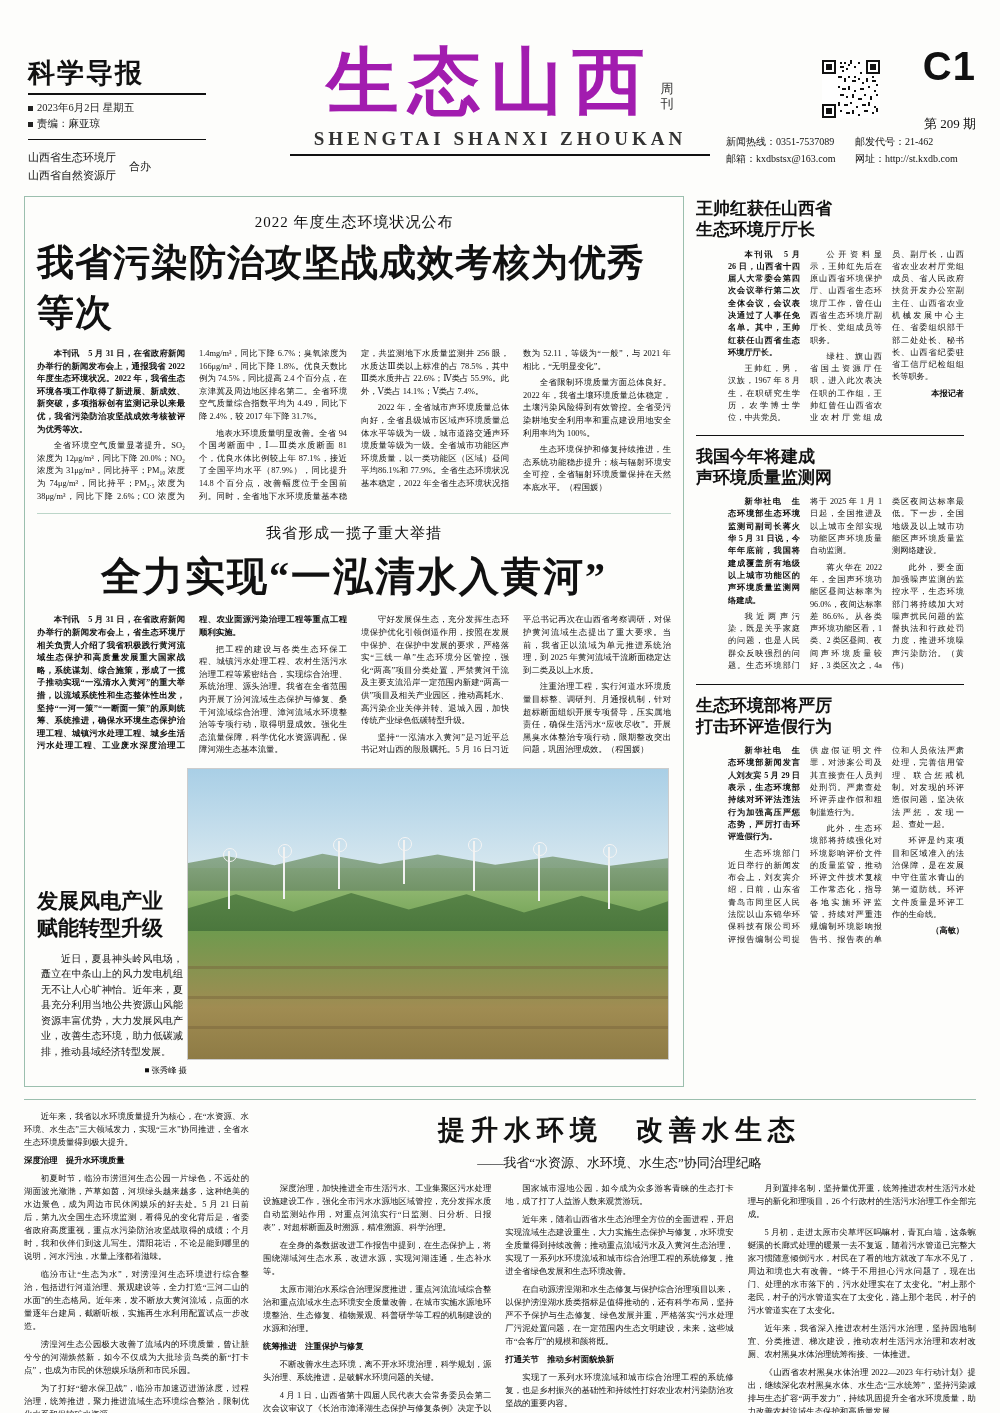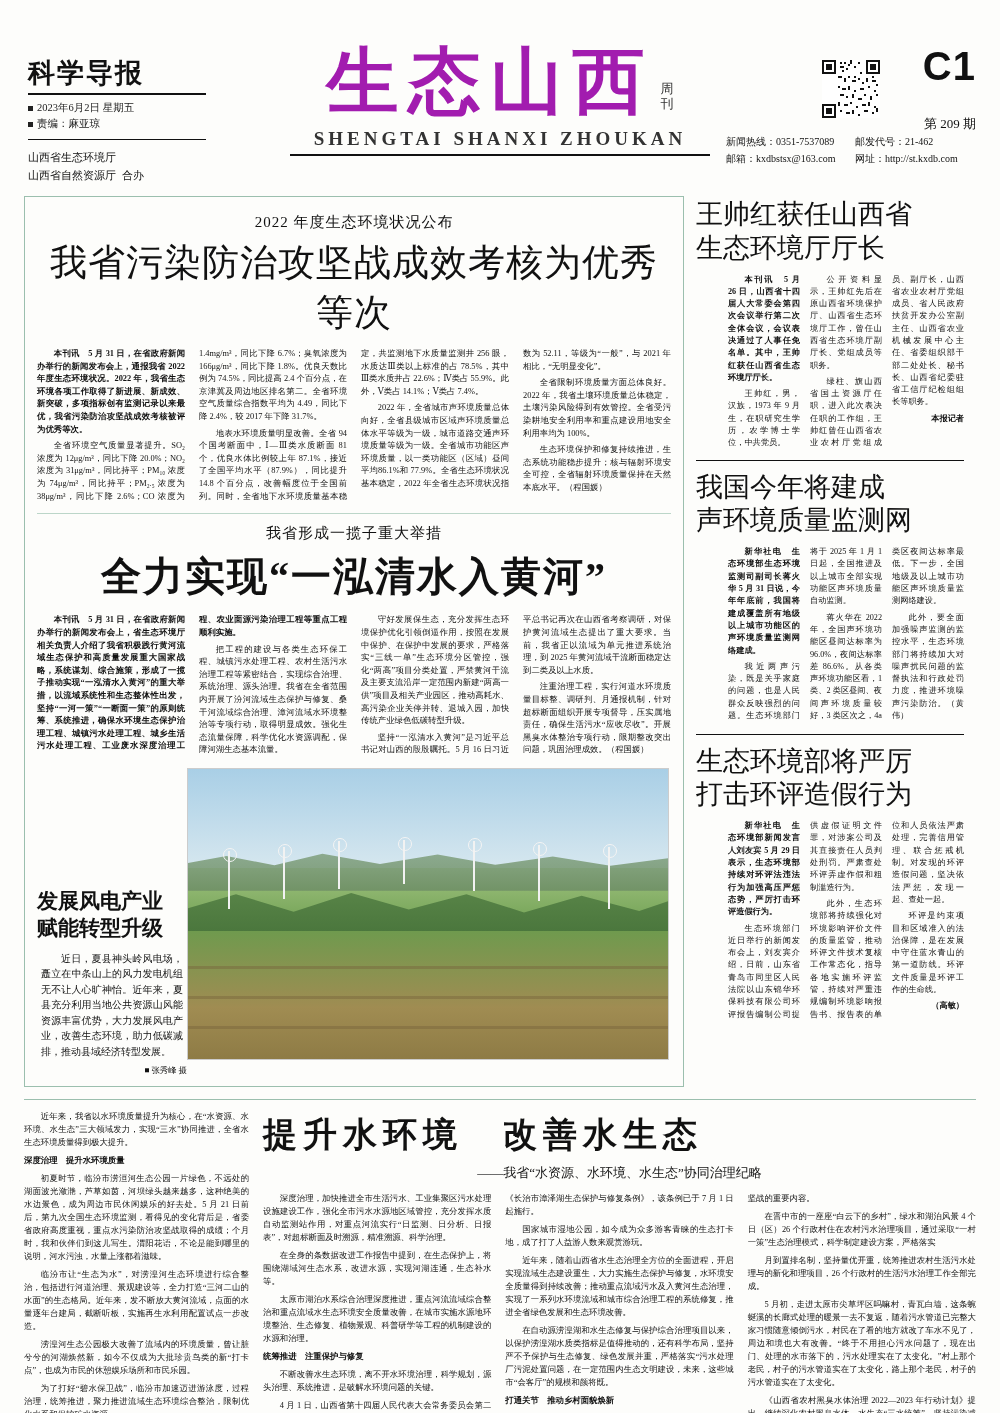--- a/index.html
+++ b/index.html
@@ -14,21 +14,21 @@
   .masthead{position:relative;height:185px;}
   .mh-left{position:absolute;left:28px;top:60px;width:200px;}
   .paper-logo{
     font-family:"Liberation Serif",serif;font-weight:bold;font-size:27px;
     letter-spacing:2px;color:#111;line-height:1;
   }
   .mh-rule{border-top:2px solid #111;margin:6px 0 5px 0;width:178px;}
   .mh-line{font-size:10.5px;color:#222;line-height:1.55;display:flex;align-items:center;gap:4px;}
   .sq{display:inline-block;width:5px;height:5px;background:#222;}
   .mh-rule2{border-top:1px solid #111;margin:6px 0 8px 0;width:178px;}
-  .mh-org{font-size:11px;line-height:1.65;display:flex;align-items:flex-end;gap:6px;}
+  .mh-org{font-size:11px;line-height:1.65;display:flex;align-items:center;gap:13px;}
   .mh-org .orgs{display:flex;flex-direction:column;}
   .mh-org .joint{font-size:11px;}
 
   .mh-center{position:absolute;left:280px;top:46px;width:440px;text-align:center;}
   .title-cn{
     font-family:"Liberation Serif","DejaVu Serif",serif;
     font-size:72px;font-weight:bold;color:#a21caf;letter-spacing:10px;
     line-height:1;white-space:nowrap;display:inline-block;
   }
   .title-side{
@@ -50,35 +50,35 @@
   .qr canvas,.qr .qrbox{width:58px;height:58px;}
 
   
   .content{position:absolute;left:24px;right:24px;top:196px;}
   .topwrap{display:flex;gap:12px;}
   .leftcol{width:660px;border:1px solid #9bbfae;padding:10px 12px 10px 12px;box-sizing:border-box;}
   .rightcol{width:268px;}
 
   .head-sub{text-align:center;font-size:15px;letter-spacing:1px;margin:6px 0 2px;}
   .head-main{
-    text-align:center;font-size:37px;font-weight:normal;letter-spacing:1px;
+    font-size:37px;font-weight:bold;letter-spacing:1px;
     margin:6px 0 10px;font-family:"Liberation Serif",serif;
   }
   .head-main2{
     text-align:center;font-size:40px;font-weight:bold;letter-spacing:2px;
     margin:6px 0 10px;
   }
   .divline{border-top:1px solid #bcd6c9;margin:10px 0;}
 
   .cols4{column-count:4;column-gap:14px;column-rule:0;font-size:8.4px;line-height:1.5;text-align:justify;}
   .cols4 p,.cols3 p{margin:0 0 4px;text-indent:2em;}
   .lead{font-weight:bold;}
 
   
-  .r-title{font-size:27px;font-weight:normal;line-height:1.25;margin:2px 0 8px;}
+  .r-title{font-size:17px;font-weight:bold;line-height:1.25;margin:2px 0 8px;}
   .r-body{column-count:3;column-gap:10px;font-size:8.2px;line-height:1.5;text-align:justify;margin-left:32px;}
   .r-body p{margin:0 0 4px;text-indent:2em;}
   .r-sep{border-top:1px solid #111;margin:10px 0 10px;}
   .r-sign{text-align:right;font-weight:bold;}
 
   
   .photowrap{display:flex;margin-top:10px;align-items:flex-start;}
   .photo-left{width:150px;padding-top:120px;}
   .photo-title{font-size:21px;font-weight:bold;line-height:1.3;margin-bottom:8px;}
   .photo-text{font-size:10px;line-height:1.55;text-align:justify;text-indent:2em;margin:4px;}
@@ -103,21 +103,21 @@
     border-radius:50%;border:1px solid #f4f4f4;}
   .ph-cap{position:absolute;right:6px;bottom:4px;font-size:8px;color:#fff;text-shadow:0 0 3px #000;}
 
   
   .bottom{margin-top:12px;border-top:1px solid #9bbfae;padding-top:10px;}
   .bot-grid{display:flex;gap:14px;}
   .bot-left{width:225px;font-size:8.4px;line-height:1.55;text-align:justify;}
   .bot-left p{margin:0 0 5px;text-indent:2em;}
   .bot-sub{font-weight:bold;text-indent:0 !important;margin-top:6px;}
   .bot-center{flex:1;}
-  .bot-title{font-size:34px;font-weight:bold;letter-spacing:6px;margin:2px 0 6px;}
+  .bot-title{text-align:center;font-size:27px;font-weight:bold;letter-spacing:6px;margin:2px 0 6px;}
   .bot-sub2{text-align:center;font-size:13px;margin-bottom:10px;}
   .bot-cols{column-count:3;column-gap:14px;font-size:8.4px;line-height:1.55;text-align:justify;}
   .bot-cols p{margin:0 0 5px;text-indent:2em;}
   .bot-cols .bot-sub{text-indent:0;}
 </style>
 </head>
 <body>
 
 <div class="page">
 
@@ -288,21 +288,21 @@
           </div>
         </div>
       </div>
 
       <div class="rightcol">
         <div>
           <div class="r-title" style="white-space:pre-line;">王帅红获任山西省
 生态环境厅厅长</div>
           <div class="r-body">
             <p class="lead">本刊讯　5 月 26 日，山西省十四届人大常委会第四次会议举行第二次全体会议，会议表决通过了人事任免名单。其中，王帅红获任山西省生态环境厅厅长。</p>
-            <p>王帅红，男，汉族，1973 年 9 月生，在职研究生学历，农学博士学位，中共党员。</p>
+            <p>王帅红，男，汉族，1967 年 8 月生，在职研究生学历，农学博士学位，中共党员。</p>
             <p>公开资料显示，王帅红先后在原山西省环境保护厅、山西省生态环境厅工作，曾任山西省生态环境厅副厅长、党组成员等职务。</p>
             <p>绿柱、旗山西省国土资源厅任职，进入此次表决任职的工作组，王帅红曾任山西省农业农村厅党组成员、副厅长，山西省农业农村厅党组成员、省人民政府扶贫开发办公室副主任、山西省农业机械发展中心主任、省委组织部干部二处处长、秘书长、山西省纪委驻省工信厅纪检组组长等职务。</p>
             <p class="r-sign">本报记者</p>
           </div>
         </div>
         <div class="r-sep"></div>
         <div>
           <div class="r-title" style="white-space:pre-line;">我国今年将建成
 声环境质量监测网</div>
           <div class="r-body">
@@ -348,20 +348,21 @@
             <p>不断改善水生态环境，离不开水环境治理，科学规划，源头治理、系统推进，是破解水环境问题的关键。</p>
             <p>4 月 1 日，山西省第十四届人民代表大会常务委员会第二次会议审议了《长治市漳泽湖生态保护与修复条例》决定予以批准。4 月 5 日，长治市人民代表大会常务委员会公告，公布《长治市漳泽湖生态保护与修复条例》，该条例已于 7 月 1 日起施行。</p>
             <p>国家城市湿地公园，如今成为众多游客青睐的生态打卡地，成了打了人益游人数来观赏游玩。</p>
             <p>近年来，随着山西省水生态治理全方位的全面进程，开启实现流域生态建设重生，大力实施生态保护与修复，水环境安全质量得到持续改善；推动重点流域污水及入黄河生态治理，实现了一系列水环境流域和城市综合治理工程的系统修复，推进全省绿色发展和生态环境改善。</p>
             <p>在自动源涝湟湖和水生态修复与保护综合治理项目以来，以保护涝湟湖水质类指标是值得推动的，还有科学布局，坚持严不予保护与生态修复、绿色发展并重，严格落实“污水处理厂污泥处置问题，在一定范围内生态文明建设，未来，这些城市“会客厅”的规模和颜将既。</p>
             <p class="bot-sub">打通关节　推动乡村面貌焕新</p>
             <p>实现了一系列水环境流域和城市综合治理工程的系统修复，也是乡村振兴的基础性和持续性打好农业农村污染防治攻坚战的重要内容。</p>
             <p>在晋中市的一座座“白云下的乡村”，绿水和湖泊风景 4 个日（区）26 个行政村住在农村污水治理项目，通过采取“一村一策”生态治理模式，科学制定建设方案，严格落实</p>
             <p>月到置排名制，坚持量优开重，统筹推进农村生活污水处理与的新化和理项目，26 个行政村的生活污水治理工作全部完成。</p>
             <p>5 月初，走进太原市尖草坪区吗嘛村，青瓦白墙，这条蜿蜒溪的长廊式处理的暖景一去不复返，随着污水管道已完整大家习惯随意倾倒污水，村民在了看的地方就改了车水不见了，周边和境也大有改善。“终于不用担心污水问题了，现在出门、处理的水市落下的，污水处理实在了太变化。”村上那个老民，村子的污水管道实在了太变化，路上那个老民，村子的污水管道实在了太变化。</p>
+            <p>近年来，我省深入推进农村生活污水治理，坚持因地制宜、分类推进、梯次建设，推动农村生活污水治理和农村改厕、农村黑臭水体治理统筹衔接、一体推进。</p>
             <p>《山西省农村黑臭水体治理 2022—2023 年行动计划》提出，继续深化农村黑臭水体、水生态“三水统筹”，坚持污染减排与生态扩容“两手发力”，持续巩固提升全省水环境质量，助力改善农村流域生态保护和高质量发展。</p>
 
           </div>
 
         </div>
       </div>
     </div>
   </div>
 </div>
 

